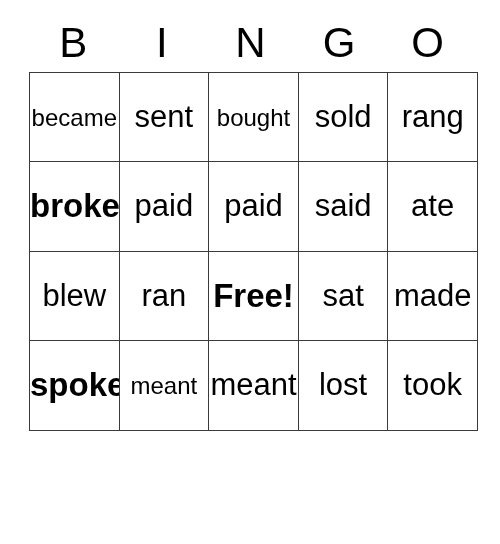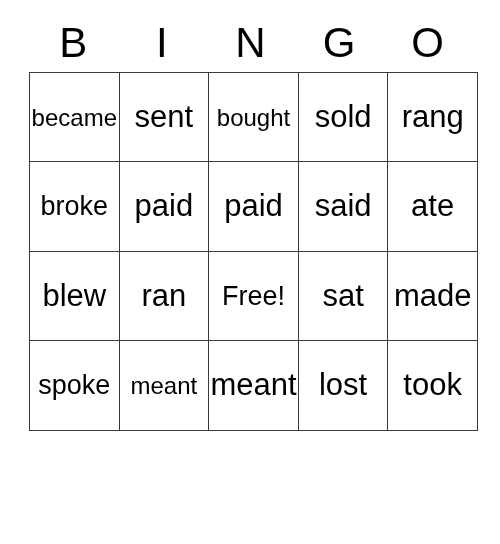--- a/index.html
+++ b/index.html
@@ -55,21 +55,21 @@
     vertical-align: middle;
     padding: 0;
     width: 88.6px;
     height: 88.4px;
     overflow: hidden;
     white-space: nowrap;
     line-height: 1.05;
     color: #000;
   }
   .len-4 { font-size: 31px; }
-  .len-5 { font-size: 27px; }
+  .len-5 { font-size: 33px; font-weight: bold; }
   .len-6 { font-size: 24px; }
 </style>
 </head>
 <body>
 
 <div id="bingo-card">
 
   <div id="header-row">
     <div class="header-letter">B</div>
     <div class="header-letter">I</div>

